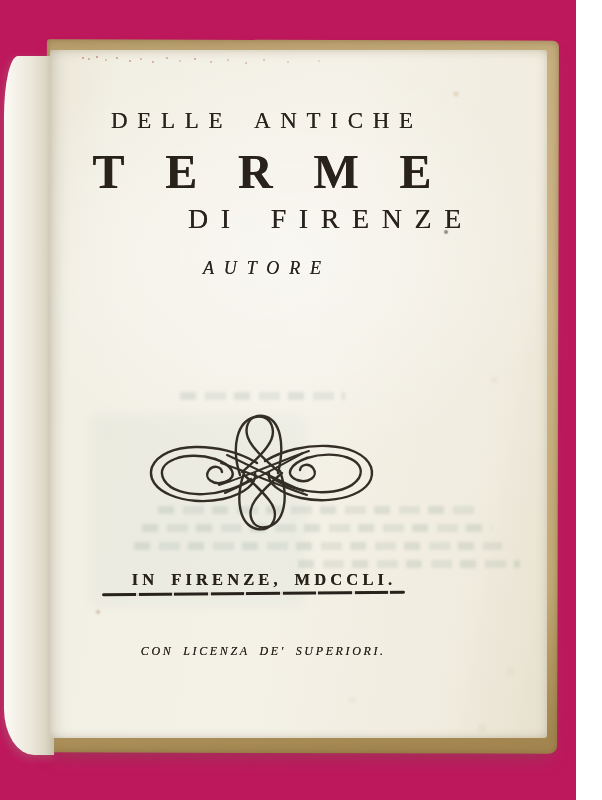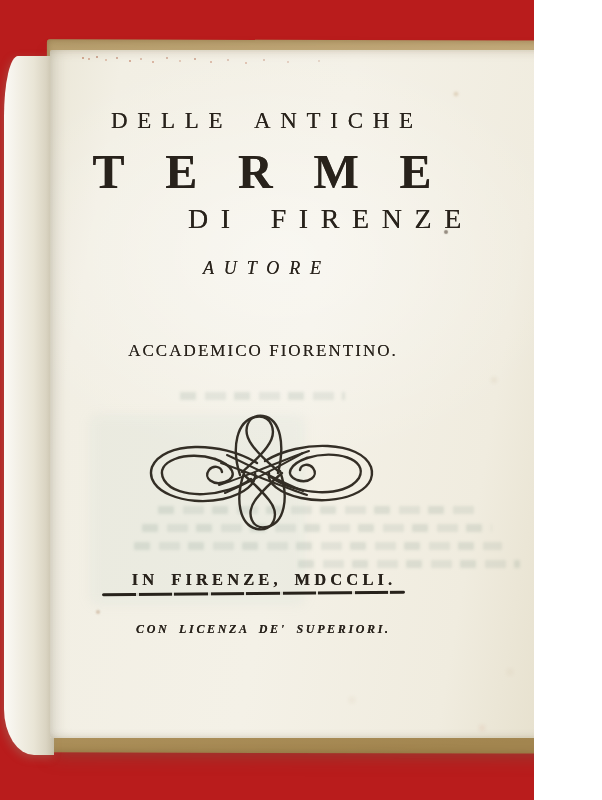--- a/index.html
+++ b/index.html
@@ -1,18 +1,18 @@
 <!DOCTYPE html>
 <html><head>
 <meta charset="utf-8">
 <style>
   html,body{margin:0;padding:0;background:#ffffff;}
   .scene{
-    position:relative;width:534px;height:800px;overflow:hidden;
-    background:#b91c1c;
+    position:relative;width:576px;height:800px;overflow:hidden;
+    background:#be185d;
     font-family:"Liberation Serif","DejaVu Serif",serif;
   }
   
   .cover{
     position:absolute;left:46px;top:40px;width:512px;height:713px;
     background:linear-gradient(175deg,#b49b6a 0%,#c7af80 9%,#ccb487 42%,#c3a975 78%,#a2854f 98%);
     border-radius:3px 6px 8px 4px;
     transform:rotate(.15deg);
     box-shadow:0 10px 18px -8px rgba(110,100,80,.5), inset 0 0 7px rgba(120,92,48,.55);
   }
@@ -40,21 +40,21 @@
   .tl{position:absolute;width:100%;text-align:center;line-height:1.15;
       color:#28221b;text-shadow:0 0 .6px rgba(40,34,27,.75);white-space:nowrap;}
   .half-title {top:58px; font-size:23px; letter-spacing:.42em; text-indent:.42em; word-spacing:.34em;}
   .main-title {top:94px; font-size:48px; letter-spacing:.85em; text-indent:.85em; font-weight:600;}
   .subtitle   {top:153px;font-size:28px; letter-spacing:.45em; text-indent:.45em; word-spacing:.3em;text-align:right;}
   .author-lbl {top:208px;font-size:18px; letter-spacing:.55em; text-indent:.55em; font-style:italic;}
   .author     {top:245px;font-size:30px; letter-spacing:.1em;  text-indent:.1em; font-weight:600;}
   .affil      {top:291px;font-size:17px; letter-spacing:.12em; text-indent:.12em;}
   .place-date {top:521px;font-size:16.5px;letter-spacing:.25em;text-indent:.25em;word-spacing:.28em;font-weight:600;}
   .printer    {top:552px;font-size:15.5px;letter-spacing:.02em;}
-  .license    {top:573px;font-size:12px;letter-spacing:.22em;text-indent:.22em;word-spacing:.35em;font-style:italic;font-weight:700;}
+  .license    {top:595px;font-size:12px;letter-spacing:.22em;text-indent:.22em;word-spacing:.35em;font-style:italic;font-weight:400;}
   .rule{
     position:absolute;top:542px;left:52px;width:303px;height:3.2px;
     background:repeating-linear-gradient(90deg,#27221b 0 34px,rgba(39,34,27,.1) 34px 37px,#27221b 37px 70px,rgba(39,34,27,.1) 70px 72px);
     transform:rotate(-.5deg);border-radius:2px;
   }
   .ornament{position:absolute;left:95px;top:361px;width:235px;height:122px;}
   .ornament svg{width:100%;height:100%;}
   
   .edge-speckles{
     position:absolute;left:32px;top:7px;width:2px;height:2px;border-radius:50%;
@@ -115,21 +115,20 @@
 
       <div class="tl half-title">DELLE ANTICHE</div>
 
       <div class="tl main-title">TERME</div>
 
       <div class="tl subtitle">DI FIRENZE</div>
 
       <div class="tl author-lbl">AUTORE</div>
 
 
-      <div class="tl affil">ACCADEMICO FIORENTINO.</div>
 
       <div class="ornament">
         <svg viewBox="0 0 235 122" xmlns="http://www.w3.org/2000/svg" fill="none" stroke="#241e16" stroke-width="2.4" stroke-linecap="round" opacity="0.92">
 
           <path d="M 95 64 C 86 36 92 10 110 6 C 126 3 134 20 122 36 C 114 47 104 55 97 61"></path>
           <path d="M 133 62 C 140 34 136 8 118 5 C 103 3 96 19 107 34 C 115 45 126 54 133 60"></path>
 
           <path d="M 99 62 C 90 88 94 114 112 118 C 128 121 136 104 124 89 C 116 79 106 70 99 64"></path>
           <path d="M 135 60 C 144 86 140 112 122 116 C 107 119 100 103 111 88 C 119 78 130 68 137 62"></path>
 

